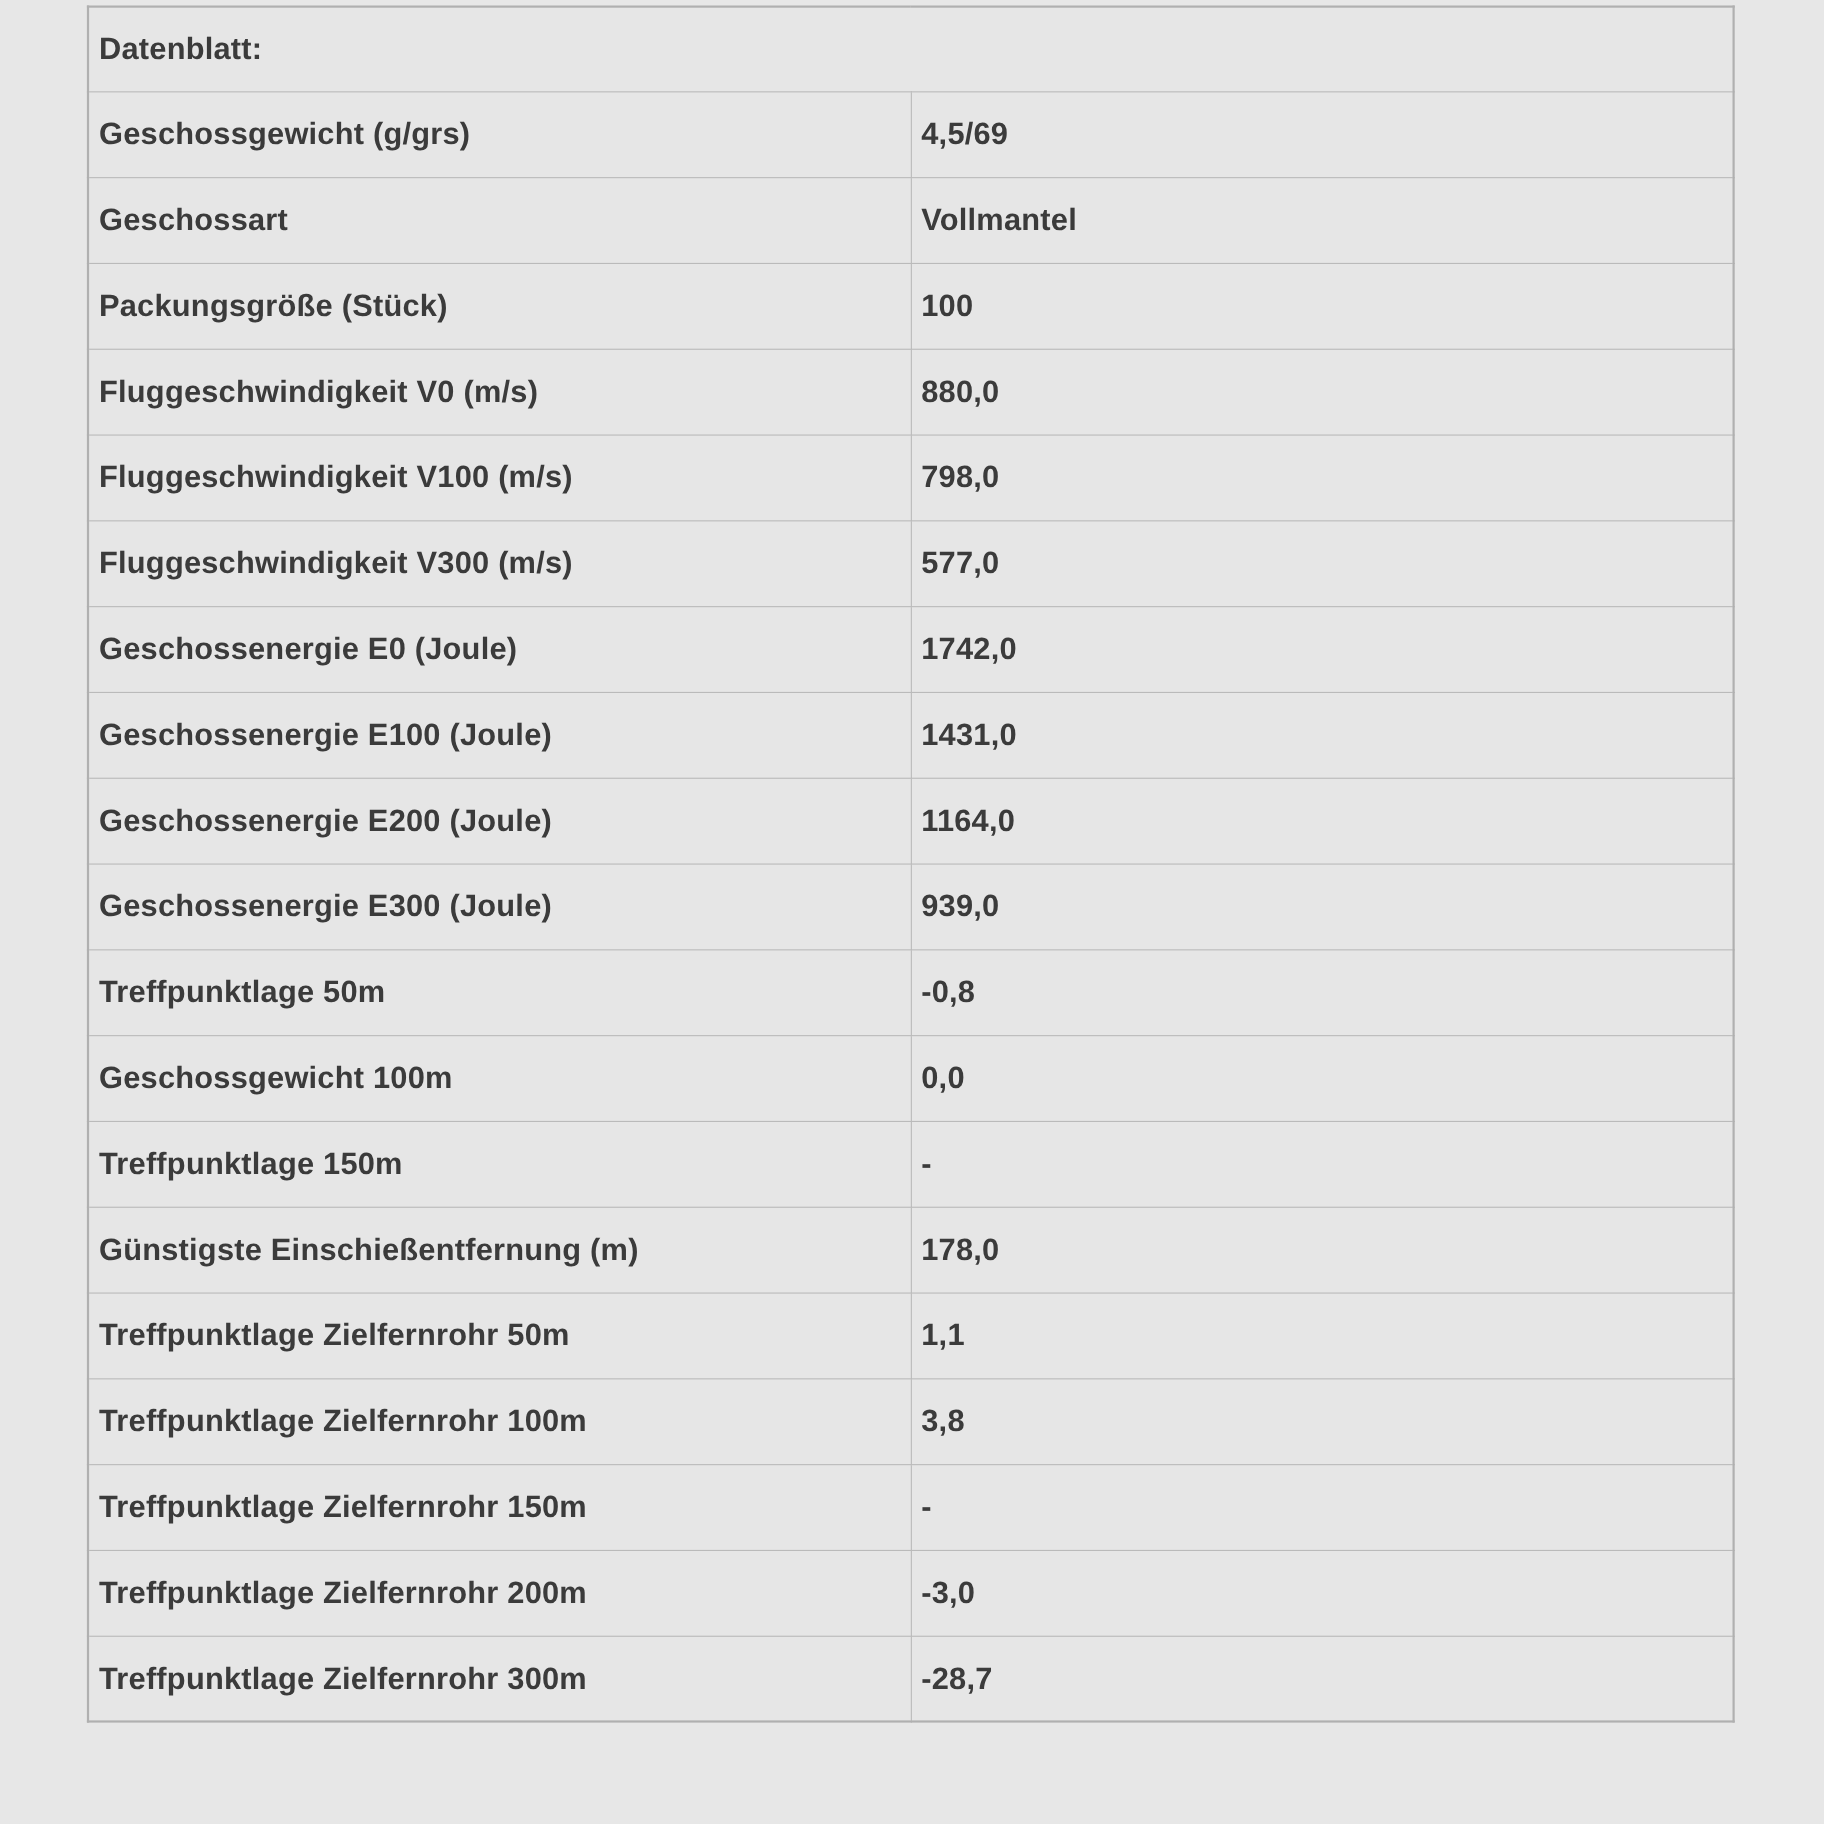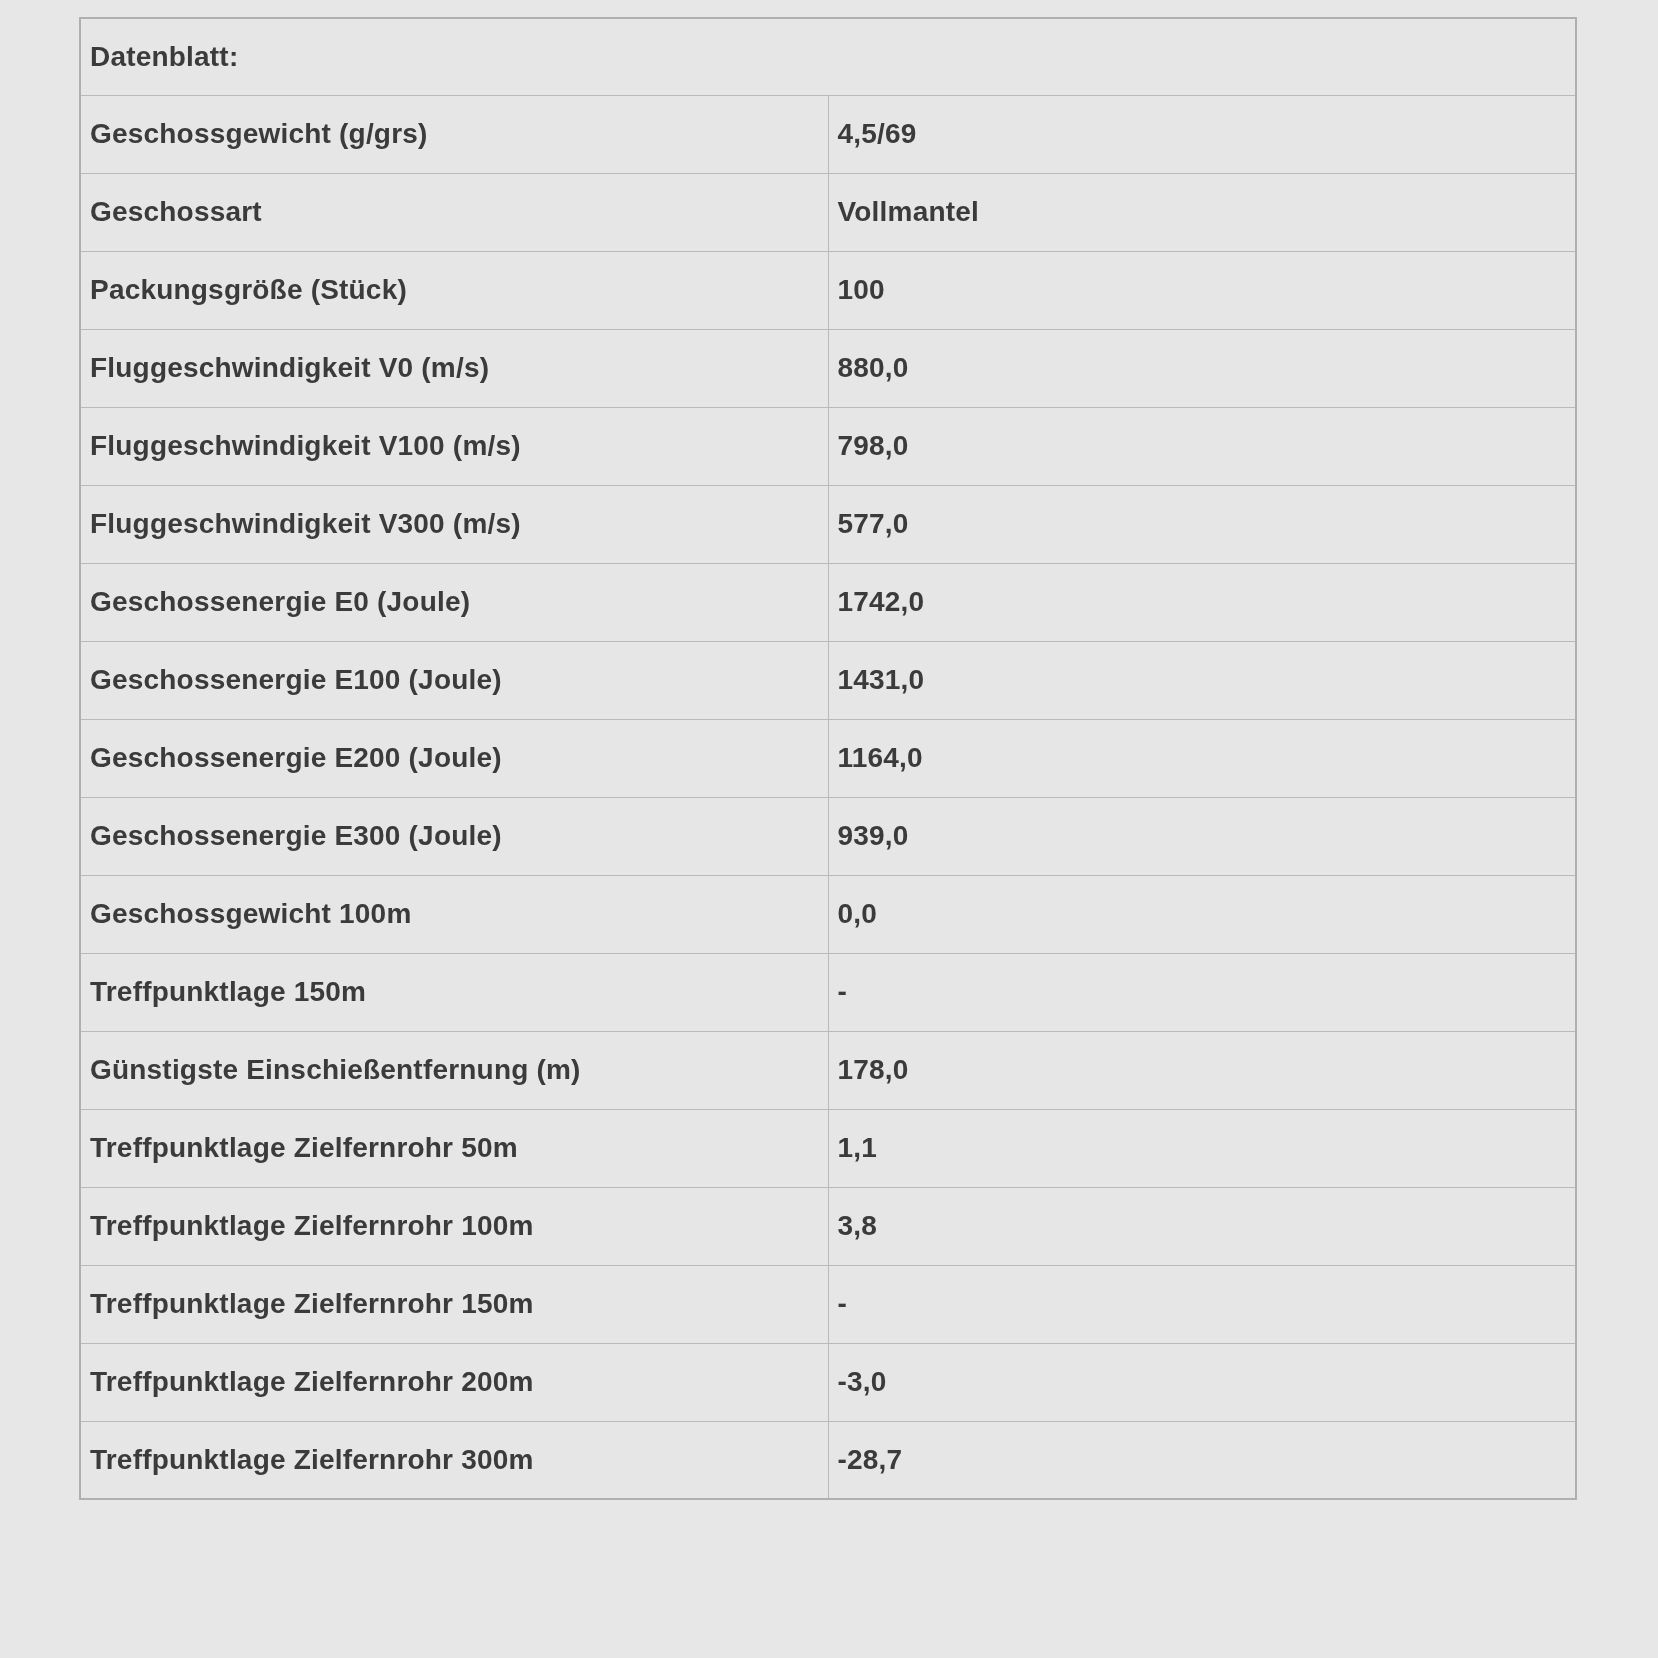--- a/index.html
+++ b/index.html
@@ -24,21 +24,20 @@
     left: 79px;
     top: 5px;
     width: 1498px;
   }
   table.datasheet {
     width: 100%;
     border-collapse: collapse;
     table-layout: fixed;
     background: var(--cell-bg);
     border: 2px solid var(--border-outer);
-    margin-top: 12px;
   }
   table.datasheet th,
   table.datasheet td {
     border: 1px solid var(--border-inner);
     height: 78px;
     padding: 0 12px 0 9px;
     font-size: 28px;
     line-height: 1.2;
     color: var(--text);
     text-align: left;
@@ -113,20 +112,24 @@
   <tr>
     <td>Geschossenergie E200 (Joule)</td>
     <td>1164,0</td>
   </tr>
 
   <tr>
     <td>Geschossenergie E300 (Joule)</td>
     <td>939,0</td>
   </tr>
 
+  <tr>
+    <td>Treffpunktlage 50m</td>
+    <td>-0,8</td>
+  </tr>
 
   <tr>
     <td>Geschossgewicht 100m</td>
     <td>0,0</td>
   </tr>
 
   <tr>
     <td>Treffpunktlage 150m</td>
     <td>-</td>
   </tr>

